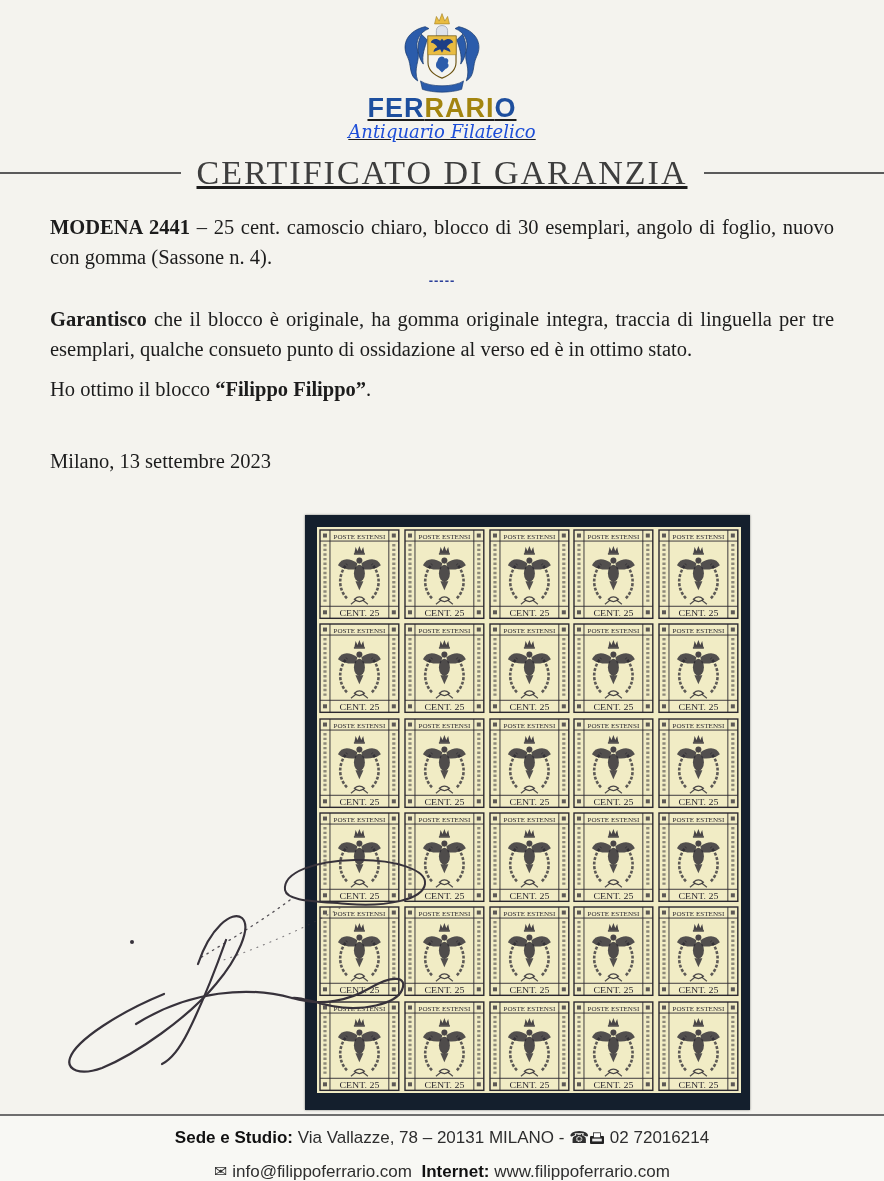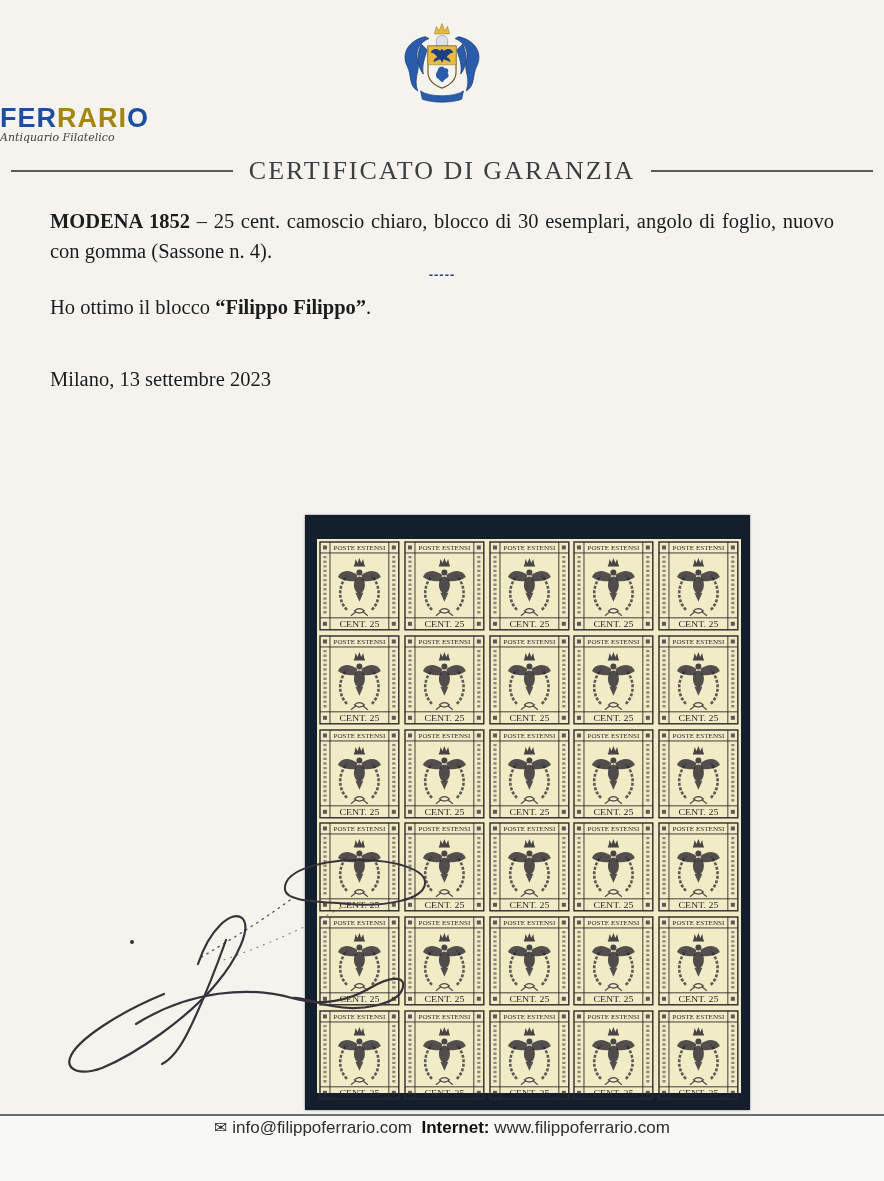--- a/index.html
+++ b/index.html
@@ -5,58 +5,58 @@
   html,body{margin:0;padding:0;}
   .page{
     position:relative;
     width:884px;height:1181px;
     background:#f4f3ee;
     font-family:"Liberation Serif", serif;
     color:#1c1c1c;
     overflow:hidden;
   }
   
-  .header{ text-align:left; padding-top:18px; }
+  .header{ text-align:center; padding-top:8px;text-decoration:underline; }
   .crest{ display:block; margin:0 auto; width:100px; height:86px; }
   .logotype{
     font-family:"Liberation Sans", sans-serif;
     font-weight:700; font-size:27px; letter-spacing:1px; line-height:1;
     margin-top:1px;
   }
   .logo-sub{
     font-family:"DejaVu Serif", serif;
-    font-style:italic; font-size:11px; color:#404040; line-height:1.1;
+    font-style:italic; font-size:18px; color:#1d4ed8; line-height:1.1;
   }
   .title-row{
     margin-top:12px;
     display:flex; align-items:center; justify-content:center; gap:16px;
   }
   .title-rule{ width:222px; height:2px; background:#5a5a5a; }
   .cert-title{
-    font-size:26px; letter-spacing:2px; color:#3e3e3e; font-weight:400;
+    font-size:34px; letter-spacing:2px; color:#3e3e3e; font-weight:400;
     white-space:nowrap;
   }
   
   .content{ margin:0 50px; font-size:20.5px; line-height:30px; }
   .content p{ margin:0; text-align:justify; }
   .p1{ margin-top:20px !important; }
   .divider{
     text-align:center; font-family:"Liberation Sans",sans-serif;
     font-weight:700; font-size:13px; letter-spacing:1px; line-height:14px;
     margin-top:2px;
   }
   .p2{ margin-top:24px !important; }
   .p3{ margin-top:16px !important; }
   .p4{ margin-top:10px !important; text-align:left !important; }
   .dateline{ margin-top:42px !important; text-align:left !important; }
   b{ font-weight:700; }
   
   .photo{
     position:absolute; left:305px; top:515px; width:445px; height:595px;
-    box-sizing:border-box; padding:24px 9px 17px 12px;
+    box-sizing:border-box; padding:12px 9px 17px 12px;
     box-shadow:0 0 2px rgba(0,0,0,.5);
   }
   .sheet{
     width:100%; height:100%;
     display:grid;
     grid-template-columns:repeat(5,1fr);
     grid-template-rows:repeat(6,1fr);
   }
   .stamp{ position:relative; }
   .stamp svg{ display:block; width:100%; height:100%; }
@@ -65,21 +65,21 @@
   
   .footer{
     position:absolute; left:0; right:0; bottom:0; height:65px;
     border-top:2px solid #6e6e6e;
     background:#f8f8f4;
     text-align:center;
     font-family:"Liberation Sans", sans-serif;
     font-size:17px; color:#2e2e2e;
   }
   .footer .row1{ margin-top:12px; }
-  .footer .row2{ margin-top:2px; }
+  .footer .row2{ margin-top:14px; }
   .footer b{ color:#111; }
   .icon-glyph{ font-family:"DejaVu Sans", sans-serif; font-size:16px; }
   .fax-svg{ vertical-align:-2px; }
 </style>
 </head>
 <body>
 
 <div class="page">
 
   <div class="header">
@@ -109,22 +109,23 @@
     </div>
     <div class="logo-sub">Antiquario Filatelico</div>
     <div class="title-row">
       <div class="title-rule"></div>
       <div class="cert-title">CERTIFICATO DI GARANZIA</div>
       <div class="title-rule"></div>
     </div>
   </div>
 
   <div class="content">
-    <p class="p1"><b>MODENA 1852</b><span> – 25 cent. camoscio chiaro, blocco di 30 esemplari, angolo di foglio, nuovo con gomma (Sassone n. 4).</span></p>
+    <p class="p1"><b>MODENA 2441</b><span> – 25 cent. camoscio chiaro, blocco di 30 esemplari, angolo di foglio, nuovo con gomma (Sassone n. 4).</span></p>
     <div class="divider" style="color: rgb(43, 63, 154);">-----</div>
+    <p class="p3"><b>Garantisco</b><span> che il blocco è originale, ha gomma originale integra, traccia di linguella per tre esemplari, qualche consueto punto di ossidazione al verso ed è in ottimo stato.</span></p>
     <p class="p4"><span>Ho ottimo il blocco </span><b>“Filippo Filippo”</b><span>.</span></p>
     <p class="dateline">Milano, 13 settembre 2023</p>
   </div>
 
   <div class="photo" style="background: rgb(20, 31, 45);">
     <div class="sheet" style="background: rgb(241, 236, 197); grid-template-columns: repeat(5, 1fr); grid-template-rows: repeat(6, 1fr);">
         <div class="stamp">
           <svg viewBox="0 0 85 94" preserveAspectRatio="none">
     <rect x="3" y="3" width="79" height="88" fill="none" stroke="#2b2830" stroke-width="1.4"></rect>
     <path d="M3,14 H82 M3,79 H82 M13,14 V79 M72,14 V79" stroke="#2b2830" stroke-width="0.9" fill="none"></path>
@@ -918,20 +919,27 @@
       <path d="M158,136 C170,100 192,82 202,90 C212,99 198,130 176,156 C148,190 96,226 62,240 C40,248 26,242 30,230 C36,212 80,184 124,166"></path>
 
       <path d="M186,112 C176,140 162,176 148,204 C140,220 130,232 122,236"></path>
 
       <path d="M96,196 C150,162 210,158 252,170 C282,179 310,172 330,160 C352,147 368,148 362,162 C356,176 322,184 292,178 C272,174 258,168 252,170"></path>
       <circle cx="92" cy="114" r="2" fill="#37323b" stroke="none"></circle>
     </g>
   </svg>
 
   <div class="footer">
+    <div class="row1">
+      <b>Sede e Studio:</b><span> Via Vallazze, 78 – 20131 MILANO - </span><span class="icon-glyph">☎</span><svg class="fax-svg" width="16" height="13" viewBox="0 0 16 13">
+          <rect x="1" y="4" width="14" height="8" rx="1" fill="#222"></rect>
+          <rect x="4.5" y="0.8" width="7" height="5" fill="#fff" stroke="#222" stroke-width="0.8"></rect>
+          <rect x="3.2" y="6.6" width="9.6" height="2.8" fill="#fff" opacity="0.9"></rect>
+        </svg><span> <span>02 72016214</span></span>
+    </div>
     <div class="row2">
       <span class="icon-glyph">✉</span>
       <span>info@filippoferrario.com</span>&nbsp;
       <b>Internet:</b>
       <span>www.filippoferrario.com</span>
     </div>
   </div>
 
 </div>
 

